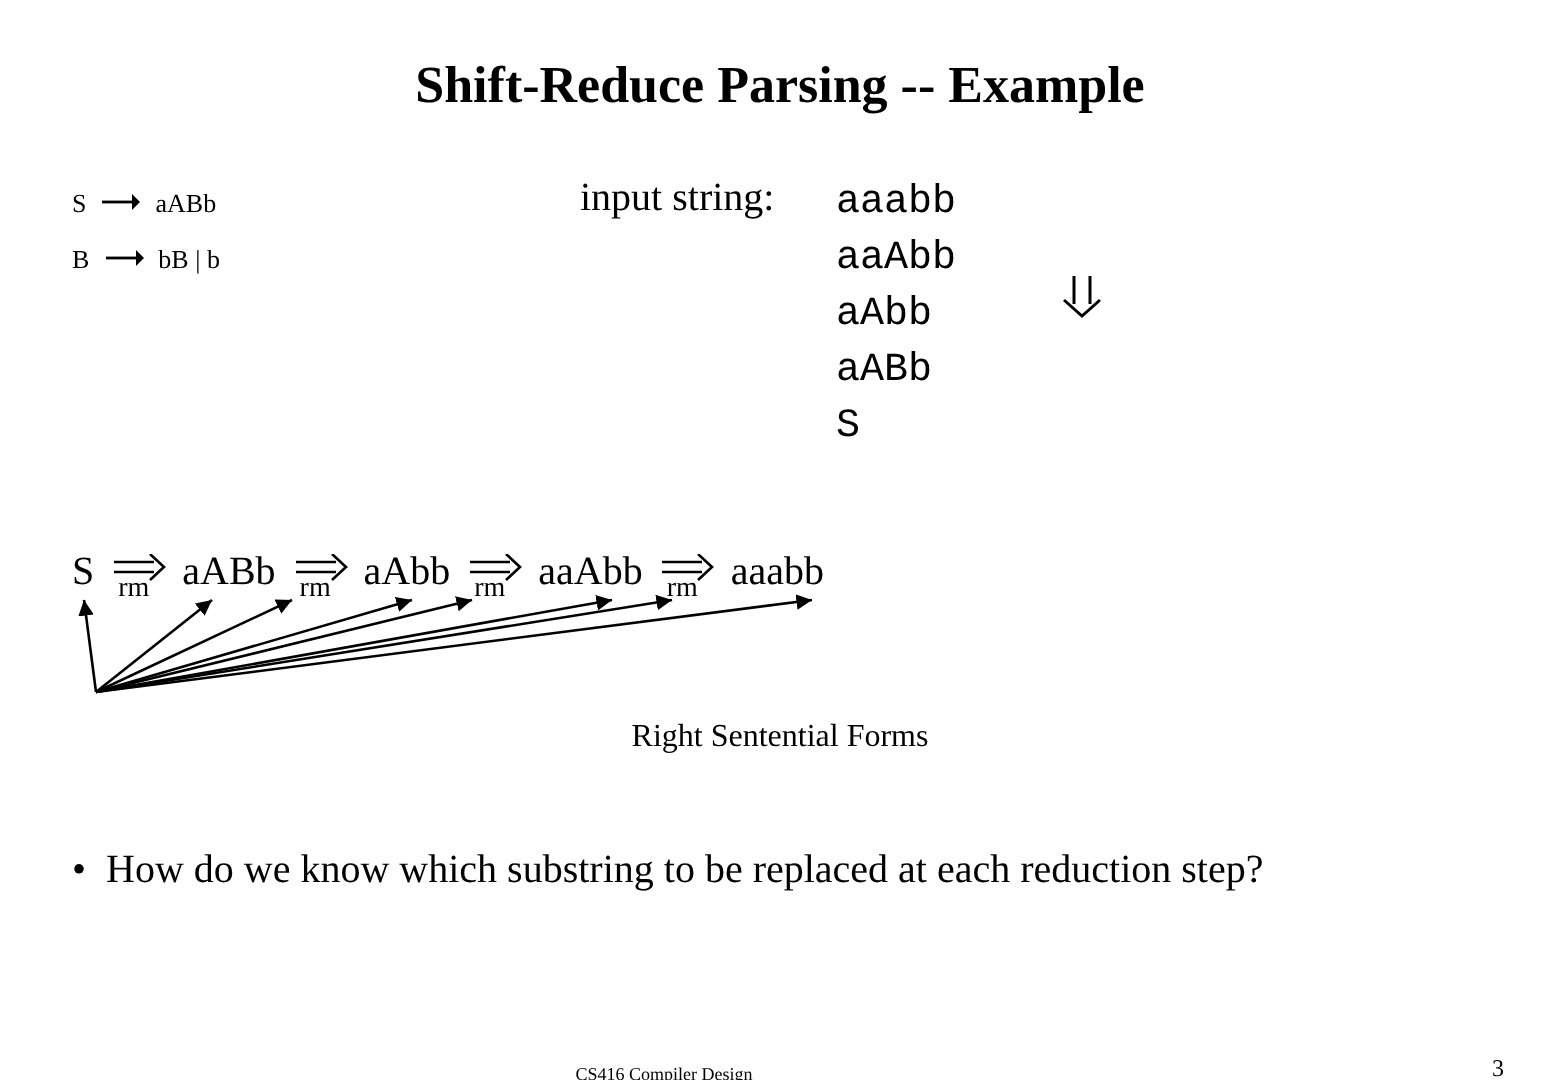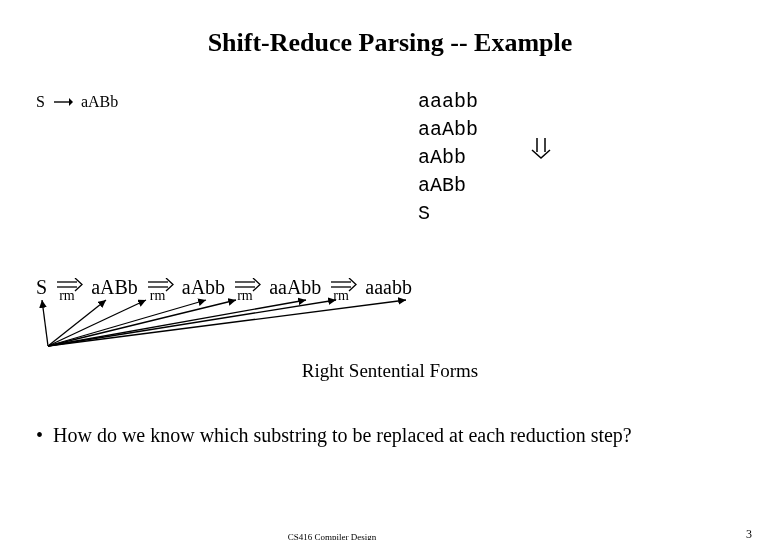--- a/index.html
+++ b/index.html
@@ -24,21 +24,21 @@
     left: 0;
     width: 780px;
     text-align: center;
     font-weight: bold;
     font-size: 26px;
   }
   .grammar {
     position: absolute;
     top: 72px;
     left: 36px;
-    font-size: 16px;
+    font-size: 13px;
     line-height: 28px;
   }
   .grammar-row { white-space: nowrap; }
   .arrow-svg { vertical-align: -2px; margin: 0 4px; }
   .input-label {
     position: absolute;
     top: 72px;
     left: 290px;
     font-size: 20px;
   }
@@ -88,21 +88,21 @@
     position: absolute;
     top: 280px;
     left: 36px;
   }
   .rsf-label {
     position: absolute;
     top: 344px;
     left: 0;
     width: 780px;
     text-align: center;
-    font-size: 19px;
+    font-size: 16px;
   }
   .bullet {
     position: absolute;
     top: 408px;
     left: 36px;
     right: 36px;
     font-size: 20px;
   }
   .bullet .dot { margin-right: 10px; }
   .footer-center {
@@ -131,22 +131,31 @@
 
   <div class="grammar">
     <div class="grammar-row">
       <span>S</span>
       <svg class="arrow-svg" width="20" height="14">
           <line x1="1" y1="7" x2="16" y2="7" stroke="#000" stroke-width="1.4"></line>
           <polygon points="16,3 20,7 16,11" fill="#000"></polygon>
         </svg>
       <span>aABb</span>
     </div>
-  </div>
-
+    <div class="grammar-row">
+      <span>B</span>
+      <svg class="arrow-svg" width="20" height="14">
+          <line x1="1" y1="7" x2="16" y2="7" stroke="#000" stroke-width="1.4"></line>
+          <polygon points="16,3 20,7 16,11" fill="#000"></polygon>
+        </svg>
+      <span>bB  | b</span>
+    </div>
+  </div>
+
+  <div class="input-label">input string:</div>
 
   <div class="derivations">
     <div>aaabb</div>
     <div>aaAbb</div>
     <div>aAbb</div>
     <div>aABb</div>
     <div>S</div>
   </div>
 
   <svg class="reduction-arrow" width="22" height="24">

